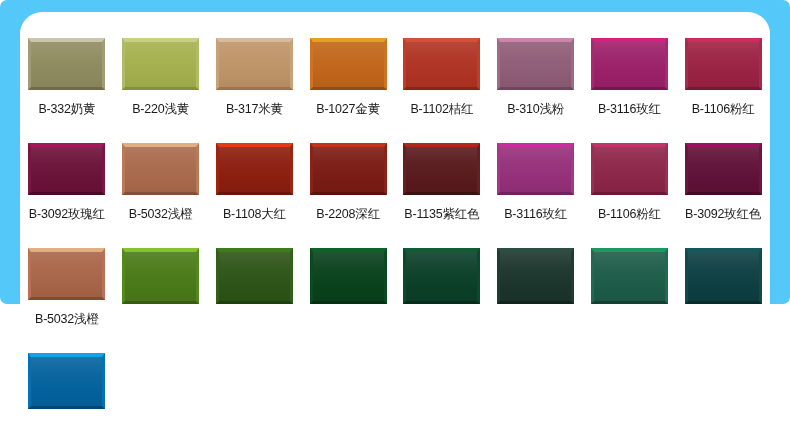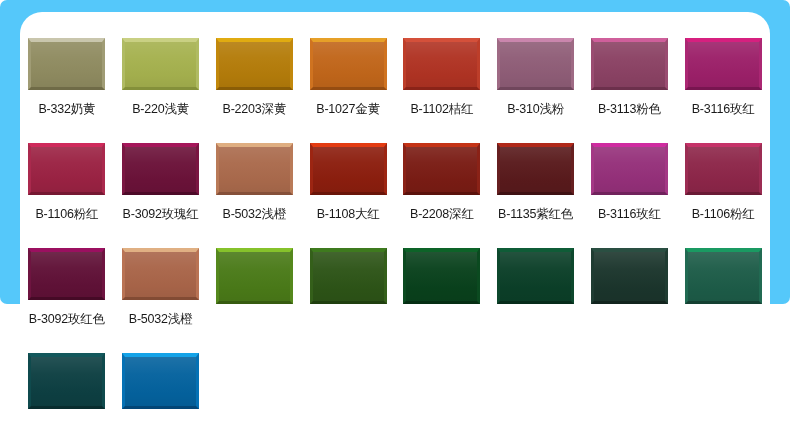--- a/index.html
+++ b/index.html
@@ -88,38 +88,34 @@
     <div id="grid" style="grid-template-columns: repeat(8, 93.75px);">
         <div class="cell">
           <div class="swatch" style="background-color: rgb(143, 139, 96); border-color: rgb(201, 198, 173) rgb(160, 156, 117) rgb(111, 107, 71);"></div>
           <div class="caption">B-332奶黄</div>
         </div>
         <div class="cell">
           <div class="swatch" style="background-color: rgb(165, 177, 78); border-color: rgb(201, 208, 131) rgb(176, 187, 99) rgb(132, 144, 58);"></div>
           <div class="caption">B-220浅黄</div>
         </div>
         <div class="cell">
-          <div class="swatch" style="background-color: rgb(180, 124, 10); border-color: rgb(224, 171, 17) rgb(194, 136, 12) rgb(138, 93, 6);"></div>
-          <div class="caption">B-2203深黄</div>
+          <div class="swatch" style="background-color: rgb(191, 148, 104); border-color: rgb(216, 187, 156) rgb(199, 161, 121) rgb(156, 117, 75);"></div>
+          <div class="caption">B-317米黄</div>
         </div>
         <div class="cell">
           <div class="swatch" style="background-color: rgb(193, 102, 26); border-color: rgb(230, 160, 40) rgb(207, 115, 32) rgb(149, 76, 17);"></div>
           <div class="caption">B-1027金黄</div>
         </div>
         <div class="cell">
           <div class="swatch" style="background-color: rgb(176, 51, 35); border-color: rgb(212, 80, 58) rgb(189, 62, 42) rgb(138, 35, 24);"></div>
           <div class="caption">B-1102桔红</div>
         </div>
         <div class="cell">
           <div class="swatch" style="background-color: rgb(143, 93, 119); border-color: rgb(202, 134, 173) rgb(158, 106, 132) rgb(112, 70, 92);"></div>
           <div class="caption">B-310浅粉</div>
-        </div>
-        <div class="cell">
-          <div class="swatch" style="background-color: rgb(139, 66, 100); border-color: rgb(207, 95, 155) rgb(154, 76, 113) rgb(108, 48, 76);"></div>
-          <div class="caption">B-3113粉色</div>
         </div>
         <div class="cell">
           <div class="swatch" style="background-color: rgb(156, 32, 105); border-color: rgb(214, 32, 127) rgb(171, 39, 115) rgb(120, 21, 80);"></div>
           <div class="caption">B-3116玫红</div>
         </div>
         <div class="cell">
           <div class="swatch" style="background-color: rgb(155, 34, 67); border-color: rgb(207, 42, 91) rgb(170, 41, 77) rgb(118, 24, 50);"></div>
           <div class="caption">B-1106粉红</div>
         </div>
         <div class="cell">

